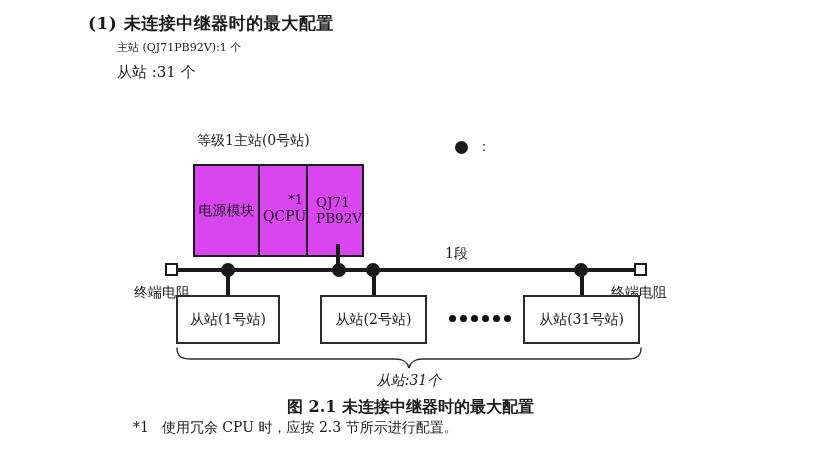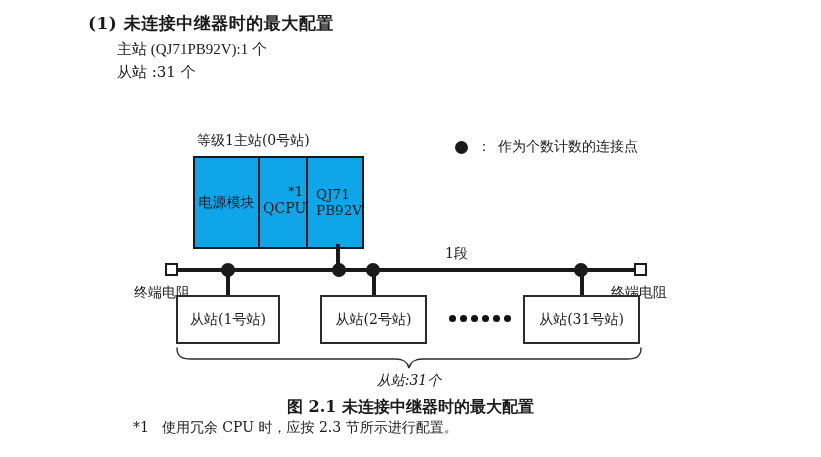--- a/index.html
+++ b/index.html
@@ -10,28 +10,28 @@
     height: 457px;
     background: #ffffff;
     font-family: "DejaVu Serif", "Liberation Serif", serif;
     color: #1a1a1a;
     overflow: hidden;
   }
   .abs { position: absolute; }
 
   
   .title    { left: 88px;  top: 12px; font-size: 17px; font-weight: bold; letter-spacing: 0.5px; }
-  .count-1  { left: 117px; top: 40px; font-size: 15px; font-family: Liberation Serif, serif; }
+  .count-1  { left: 117px; top: 40px; font-size: 11px; }
   .count-2  { left: 117px; top: 63px; font-size: 15px; }
 
   
   .master-label { left: 197px; top: 132px; font-size: 14px; }
   .master-box {
-    left: 193px; top: 156px; width: 171px; height: 93px;
-    border: 2px solid #1a1a1a; display: flex; background: #0ea5e9;
+    left: 193px; top: 164px; width: 171px; height: 93px;
+    border: 2px solid #1a1a1a; display: flex; background: #d946ef;
   }
   .cell { display: flex; align-items: center; justify-content: center; font-size: 14px; }
   .cell-power { width: 71px; border-right: 2px solid #1a1a1a; }
   .cell-qcpu  { width: 48px; border-right: 2px solid #1a1a1a; position: relative; justify-content: flex-start; padding-left: 3px; }
   .cell-qcpu .note { position: absolute; top: 26px; right: 3px; font-size: 13px; }
   .cell-qcpu .name { margin-top: 10px; }
   .cell-pb92v { flex: 1; flex-direction: column; align-items: flex-start; padding-left: 8px; font-size: 13.5px; line-height: 1.15; }
 
   
   .legend { left: 455px; top: 138px; display: flex; align-items: center; font-size: 14px; }
@@ -101,21 +101,20 @@
       </div>
       <div class="cell cell-pb92v">
         <span>QJ71</span>
         <span>PB92V</span>
       </div>
     </div>
 
     <div class="abs legend">
       <span class="legend-dot"></span>
       <span class="legend-sep">：</span>
-      <span>作为个数计数的连接点</span>
     </div>
 
     <div class="abs drop drop-master"></div>
     <div class="abs bus-line"></div>
     <div class="abs drop drop-s1"></div>
     <div class="abs drop drop-s2"></div>
     <div class="abs drop drop-s31"></div>
 
     <div class="abs conn-dot dot-1"></div>
     <div class="abs conn-dot dot-2"></div>

